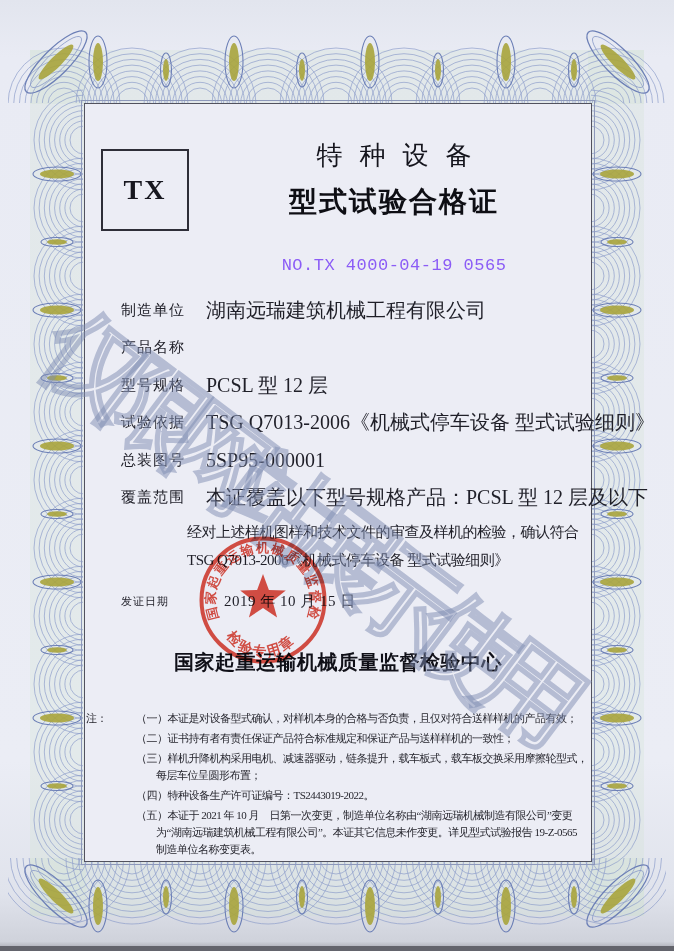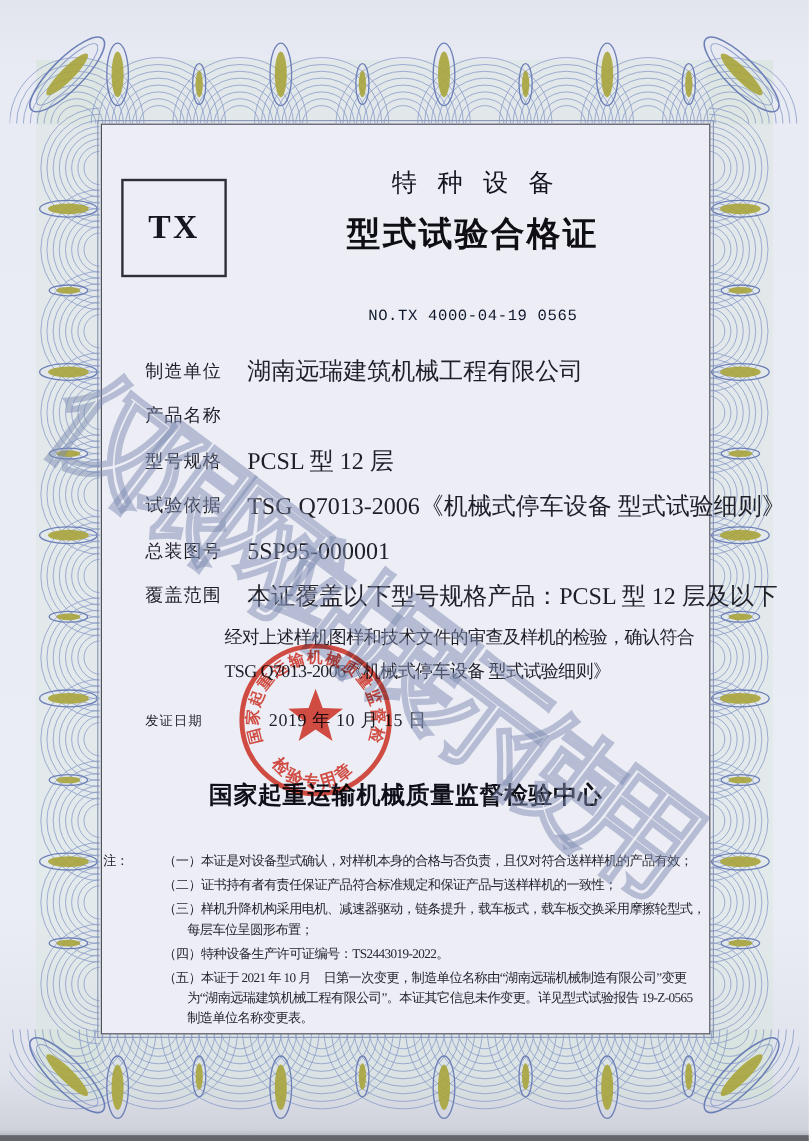--- a/index.html
+++ b/index.html
@@ -12,25 +12,25 @@
   .cert-box{
     position:absolute;left:84px;top:103px;width:506px;height:757px;
     background:#ecedf5;border:1.2px solid #52525e;outline:1px solid #8d98ba;outline-offset:2px;
   }
   .tx-box{
     position:absolute;left:16px;top:45px;width:84px;height:78px;
     border:2px solid #2e2e38;text-align:center;line-height:78px;
     font-size:28px;font-weight:bold;letter-spacing:2px;color:#17171f;
   }
   .head{position:absolute;left:118px;top:34px;width:382px;text-align:center;}
-  .super-title{font-size:21px;letter-spacing:17px;text-indent:17px;color:#14141c;margin-bottom:10px;white-space:nowrap;}
+  .super-title{font-size:26px;letter-spacing:17px;text-indent:17px;color:#14141c;margin-bottom:10px;white-space:nowrap;}
   .main-title{font-size:28px;font-weight:bold;letter-spacing:2px;color:#0e0e14;white-space:nowrap;}
   .cert-no{
     position:absolute;left:118px;top:152px;width:382px;text-align:center;
-    font-family:"Liberation Mono","DejaVu Sans Mono",monospace;font-size:13px;letter-spacing:.5px;color:#0f172a;
+    font-family:"Liberation Mono","DejaVu Sans Mono",monospace;font-size:17px;letter-spacing:.5px;color:#8b5cf6;
   }
   .fields{position:absolute;left:36px;top:198px;width:462px;}
   .field-row{display:flex;margin-bottom:20.4px;line-height:17px;}
   .field-label{width:70px;flex:none;font-size:15px;letter-spacing:1px;margin-right:15px;}
   .field-value{font-size:20px;white-space:nowrap;}
   .conclusion{position:absolute;left:102px;top:415px;width:402px;font-size:15px;line-height:27.5px;letter-spacing:-0.5px;}
   .issue-row{position:absolute;left:36px;top:488px;display:flex;line-height:18px;}
   .issue-label{width:70px;flex:none;font-size:11px;letter-spacing:1px;margin-right:33px;}
   .issue-value{font-size:15px;letter-spacing:.5px;white-space:nowrap;}
   .stamp{position:absolute;left:112px;top:430px;width:132px;height:132px;z-index:6;opacity:.88;mix-blend-mode:multiply;}

